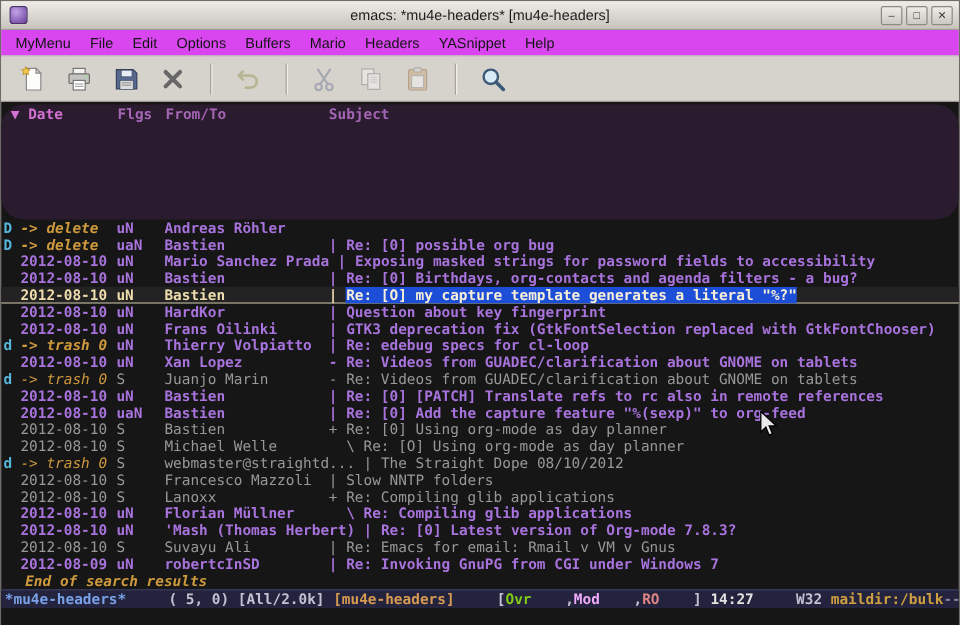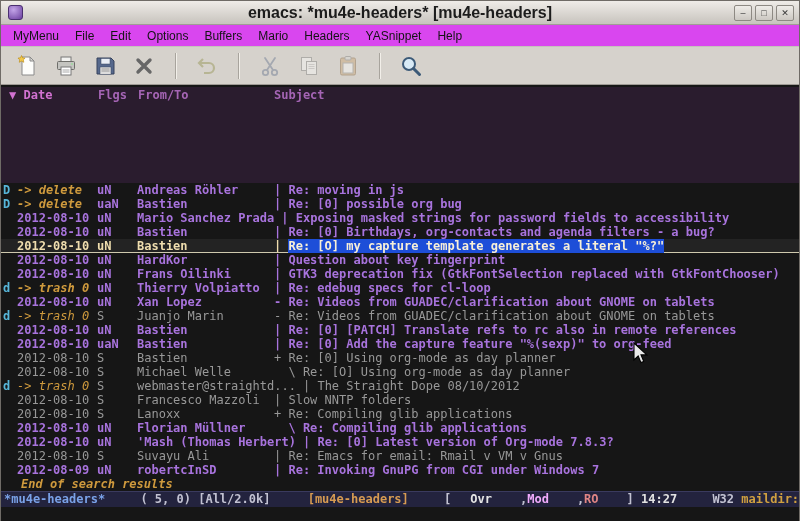--- a/index.html
+++ b/index.html
@@ -7,21 +7,21 @@
   body { font-family: "Liberation Sans", sans-serif; background: #8a8a8a; }
 
   .screen { position: relative; width: 800px; height: 521px; background: #d4d0ca;
             border: 1px solid #6f6b66; display: flex; flex-direction: column; }
 
   
   .titlebar { flex: 0 0 24px; background: linear-gradient(#efece8, #c7c3bd);
               border-bottom: 1px solid #a09c96; position: relative;
               display: flex; align-items: center; }
   .titlebar .title { position: absolute; left: 0; right: 0; text-align: center;
-                     font-size: 16px; font-weight: bold; color: #1c1c1c; }
+                     font-size: 12px; font-weight: normal; color: #1c1c1c; }
   .win-icon { width: 15px; height: 15px; margin-left: 7px; border-radius: 3px; z-index: 1;
               background: radial-gradient(circle at 35% 30%, #c3a4e8, #6a3f9e);
               border: 1px solid #4a2f70; }
   .win-buttons { position: absolute; right: 5px; top: 4px; display: flex; gap: 3px; z-index: 1; }
   .win-btn { width: 18px; height: 16px; background: linear-gradient(#efece8, #ccc8c2);
              border: 1px solid #8d8983; border-radius: 2px; font-size: 9px;
              line-height: 14px; text-align: center; color: #3a3a3a; }
 
   
   .menubar { flex: 0 0 22px; background: #d946ef; display: flex; align-items: flex-end;
@@ -36,21 +36,21 @@
   .tb-btn.disabled { opacity: .4; }
   .tb-btn svg { width: 24px; height: 24px; }
   .tb-sep { width: 0; height: 26px; border-left: 1px solid #a8a49d;
             border-right: 1px solid #f2efe9; margin: 0 12px 0 10px; }
 
   
   .emacs { flex: 1 1 auto; background: #161616; display: flex; flex-direction: column;
            font-family: "DejaVu Sans Mono", monospace; font-size: 12px; position: relative; }
 
   .header-line { flex: 0 0 16px; margin-top: 2px; background: #2a1c2e; position: relative;
-                 color: #a565b5; font-weight: bold; line-height: 16px; white-space: pre; }
+                 color: #a565b5; font-weight: bold; line-height: 16px; white-space: pre; border-radius: 19px; }
   .hcol { position: absolute; top: 0; }
   .h-date { left: 8px; color: #d272d2; }
   .h-flags { left: 97px; }
   .h-from { left: 137px; }
   .h-subject { left: 273px; }
 
   .rows { flex: 0 0 auto; }
   .row { display: flex; height: 14px; line-height: 14px; white-space: pre; }
   .row .mark  { flex: 0 0 16px; padding-left: 2px; color: #57b6d9; font-weight: bold; }
   .row .date  { flex: 0 0 80px; }
@@ -64,22 +64,22 @@
                  box-shadow: inset 0 -1px 0 #cfc9ae; }
   .row.current .hl { background: #1d4ed8; color: #f8f0d8; }
 
   .end-line { flex: 0 0 14px; line-height: 14px; padding-left: 20px;
               color: #cf9a3d; font-style: italic; font-weight: bold; }
   .filler { flex: 1 1 auto; }
 
   .modeline { flex: 0 0 16px; background: #23233e; border-top: 1px solid #3a3a5e;
               line-height: 14px; white-space: pre; overflow: hidden; padding-left: 3px;
               font-weight: bold; }
-  .ml-buffer { color: #7aa2e8; } .ml-plain { color: #c2c2d2; margin-left: 28px; } .ml-mode { color: #d79b52; margin-left: 30px; }
-  .ml-ovr { color: #e5e5e5; margin-left: 19px; }   .ml-mod { color: #f0abfc; }   .ml-ro { color: #e08585; }
+  .ml-buffer { color: #7aa2e8; } .ml-plain { color: #c2c2d2; margin-left: 28px; } .ml-mode { color: #d79b52; }
+  .ml-ovr { color: #84cc16; }   .ml-mod { color: #f0abfc; }   .ml-ro { color: #e08585; }
   .ml-time { color: #e2e2e2; }  .ml-dir { color: #d0a040; }   .ml-dashes { color: #8080a0; }
 
   .minibuffer { flex: 0 0 18px; background: #161616; }
 
   .mouse { position: absolute; left: 632px; top: 341px; z-index: 10; pointer-events: none; }
 </style>
 </head>
 <body>
 
 <div class="screen">
@@ -180,21 +180,21 @@
 
   <div class="emacs">
     <div class="header-line">
       <span class="hcol h-date"><span>▼</span><span> Date</span></span>
       <span class="hcol h-flags">Flgs</span>
       <span class="hcol h-from">From/To</span>
       <span class="hcol h-subject">Subject</span>
     </div>
 
     <div class="rows" id="rows">
-        <div class="row unread"><span class="mark">D</span><span class="date marked">-&gt; delete</span><span class="flags">uN</span><span class="from">Andreas Röhler</span><span class="subj">| Re: moving in js</span></div>
+        <div class="row unread"><span class="mark">D</span><span class="date marked">-&gt; delete</span><span class="flags">uN</span><span class="from">Andreas Röhler</span></div>
         <div class="row unread"><span class="mark">D</span><span class="date marked">-&gt; delete</span><span class="flags">uaN</span><span class="from">Bastien</span><span class="subj">| Re: [0] possible org bug</span></div>
         <div class="row unread"><span class="mark"></span><span class="date">2012-08-10</span><span class="flags">uN</span><span class="from">Mario Sanchez Prada</span><span class="subj">| Exposing masked strings for password fields to accessibility</span></div>
         <div class="row unread"><span class="mark"></span><span class="date">2012-08-10</span><span class="flags">uN</span><span class="from">Bastien</span><span class="subj">| Re: [0] Birthdays, org-contacts and agenda filters - a bug?</span></div>
         <div class="row unread current"><span class="mark"></span><span class="date">2012-08-10</span><span class="flags">uN</span><span class="from">Bastien</span><span class="subj"><span>| </span><span class="hl">Re: [O] my capture template generates a literal "%?"</span></span></div>
         <div class="row unread"><span class="mark"></span><span class="date">2012-08-10</span><span class="flags">uN</span><span class="from">HardKor</span><span class="subj">| Question about key fingerprint</span></div>
         <div class="row unread"><span class="mark"></span><span class="date">2012-08-10</span><span class="flags">uN</span><span class="from">Frans Oilinki</span><span class="subj">| GTK3 deprecation fix (GtkFontSelection replaced with GtkFontChooser)</span></div>
         <div class="row unread"><span class="mark">d</span><span class="date marked">-&gt; trash 0</span><span class="flags">uN</span><span class="from">Thierry Volpiatto</span><span class="subj">| Re: edebug specs for cl-loop</span></div>
         <div class="row unread"><span class="mark"></span><span class="date">2012-08-10</span><span class="flags">uN</span><span class="from">Xan Lopez</span><span class="subj">- Re: Videos from GUADEC/clarification about GNOME on tablets</span></div>
         <div class="row read"><span class="mark">d</span><span class="date marked">-&gt; trash 0</span><span class="flags">S</span><span class="from">Juanjo Marin</span><span class="subj">- Re: Videos from GUADEC/clarification about GNOME on tablets</span></div>
         <div class="row unread"><span class="mark"></span><span class="date">2012-08-10</span><span class="flags">uN</span><span class="from">Bastien</span><span class="subj">| Re: [0] [PATCH] Translate refs to rc also in remote references</span></div>

